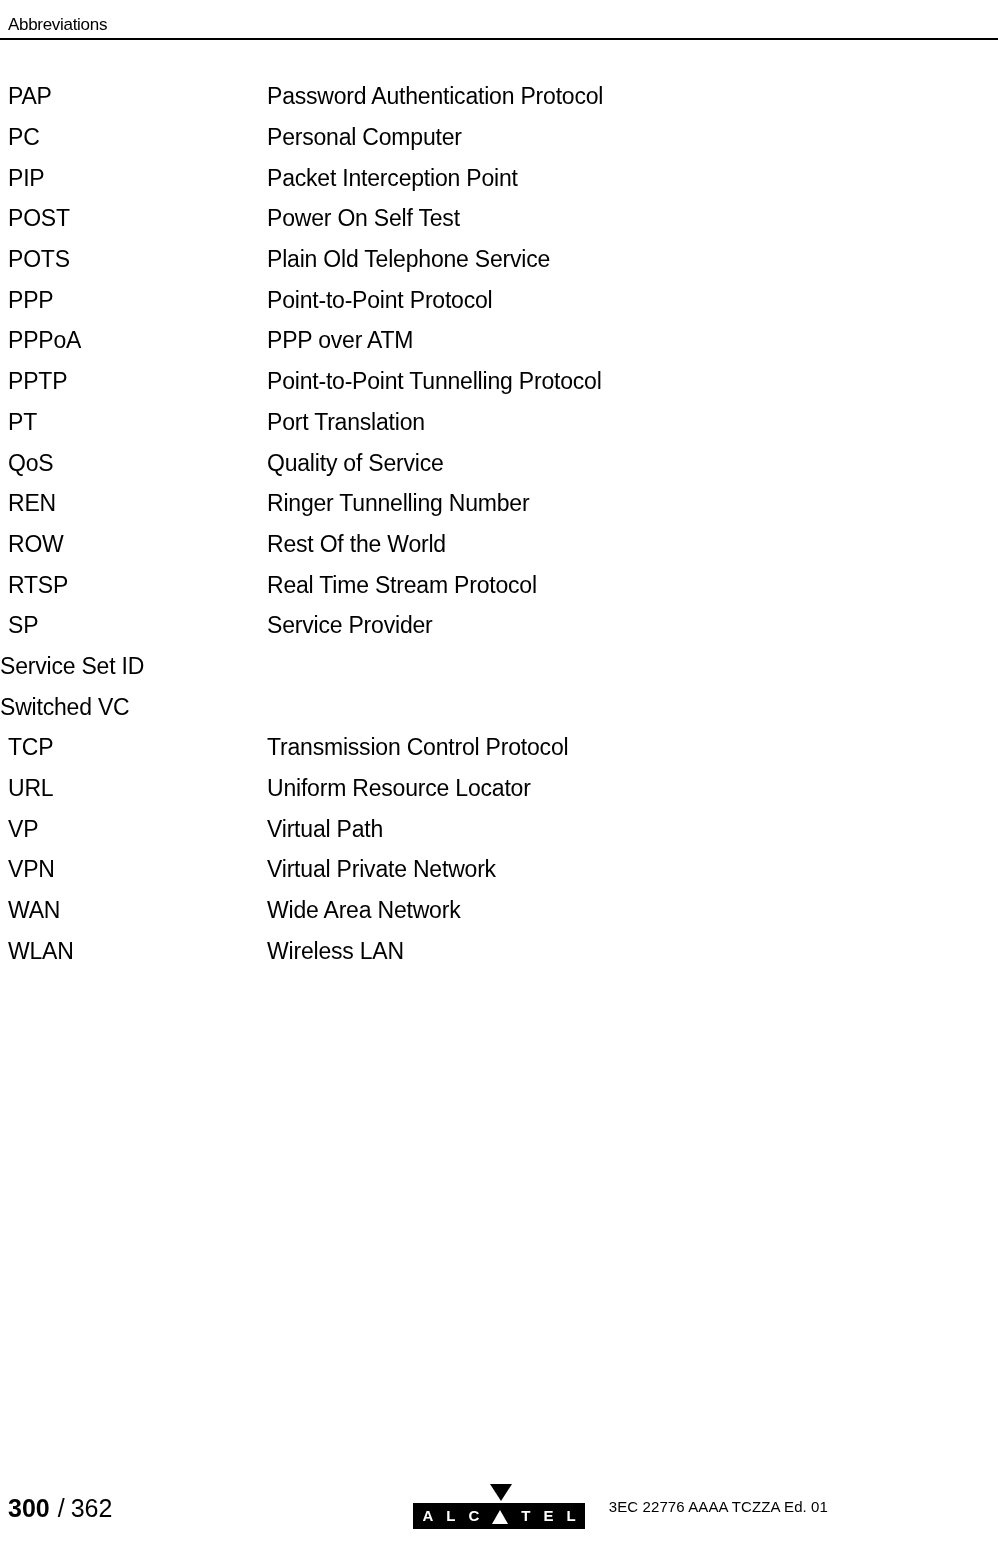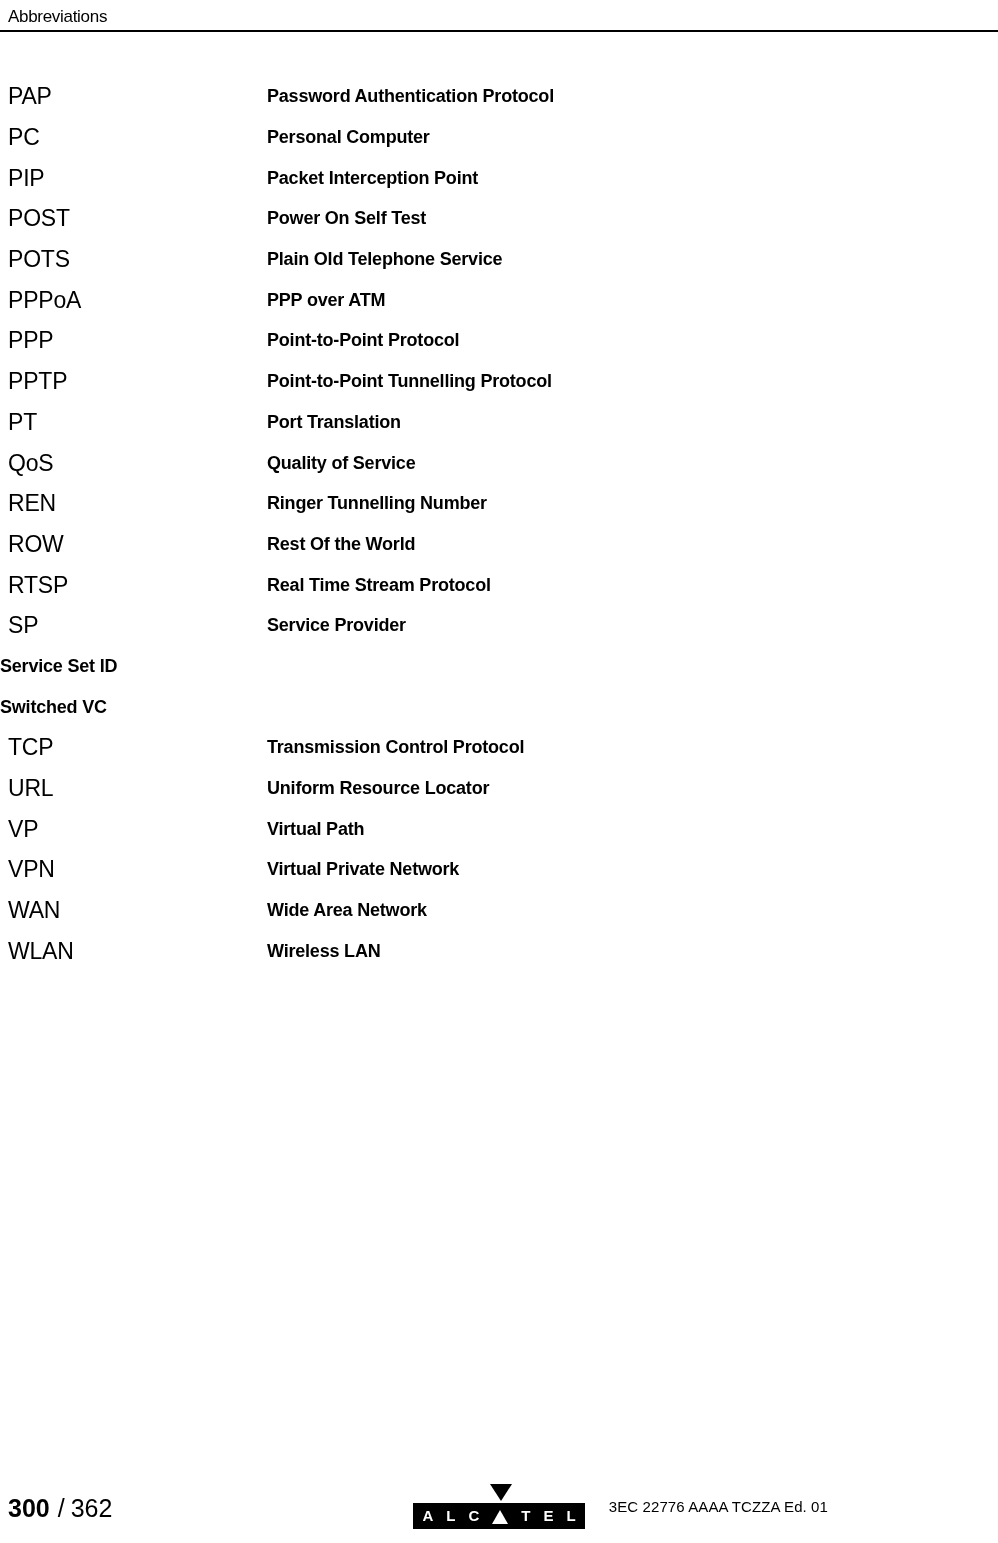--- a/index.html
+++ b/index.html
@@ -14,21 +14,21 @@
     position: relative;
     font-family: "Liberation Sans", sans-serif;
     color: #000000;
     overflow: hidden;
   }
 
   
   .page-header {
     position: absolute;
     left: 0;
-    top: 4px;
+    top: 12px;
     width: 998px;
     height: 29px;
   }
   .header-title {
     position: absolute;
     left: 8px;
     top: 2px;
     font-size: 17px;
     line-height: 22px;
     letter-spacing: -0.3px;
@@ -61,25 +61,24 @@
     flex: 0 0 267px;
     padding-left: 8px;
     box-sizing: border-box;
     font-size: 23px;
     line-height: 30px;
     letter-spacing: -0.2px;
     white-space: nowrap;
   }
   .definition {
     flex: 1 1 auto;
-    font-size: 18px;
+    font-size: 23px;
     line-height: 30px;
     letter-spacing: -0.2px;
     white-space: nowrap;
-    font-weight: bold;
   }
 
   
   .page-footer {
     position: absolute;
     left: 0;
     bottom: 0;
     width: 836px;
     height: 70px;
   }
@@ -184,26 +183,26 @@
     </div>
     <div class="glossary-row">
       <div class="term">POST</div>
       <div class="definition">Power On Self Test</div>
     </div>
     <div class="glossary-row">
       <div class="term">POTS</div>
       <div class="definition">Plain Old Telephone Service</div>
     </div>
     <div class="glossary-row">
+      <div class="term">PPP</div>
+      <div class="definition">Point-to-Point Protocol</div>
+    </div>
+    <div class="glossary-row">
       <div class="term">PPPoA</div>
       <div class="definition">PPP over ATM</div>
-    </div>
-    <div class="glossary-row">
-      <div class="term">PPP</div>
-      <div class="definition">Point-to-Point Protocol</div>
     </div>
     <div class="glossary-row">
       <div class="term">PPTP</div>
       <div class="definition">Point-to-Point Tunnelling Protocol</div>
     </div>
     <div class="glossary-row">
       <div class="term">PT</div>
       <div class="definition">Port Translation</div>
     </div>
     <div class="glossary-row">

